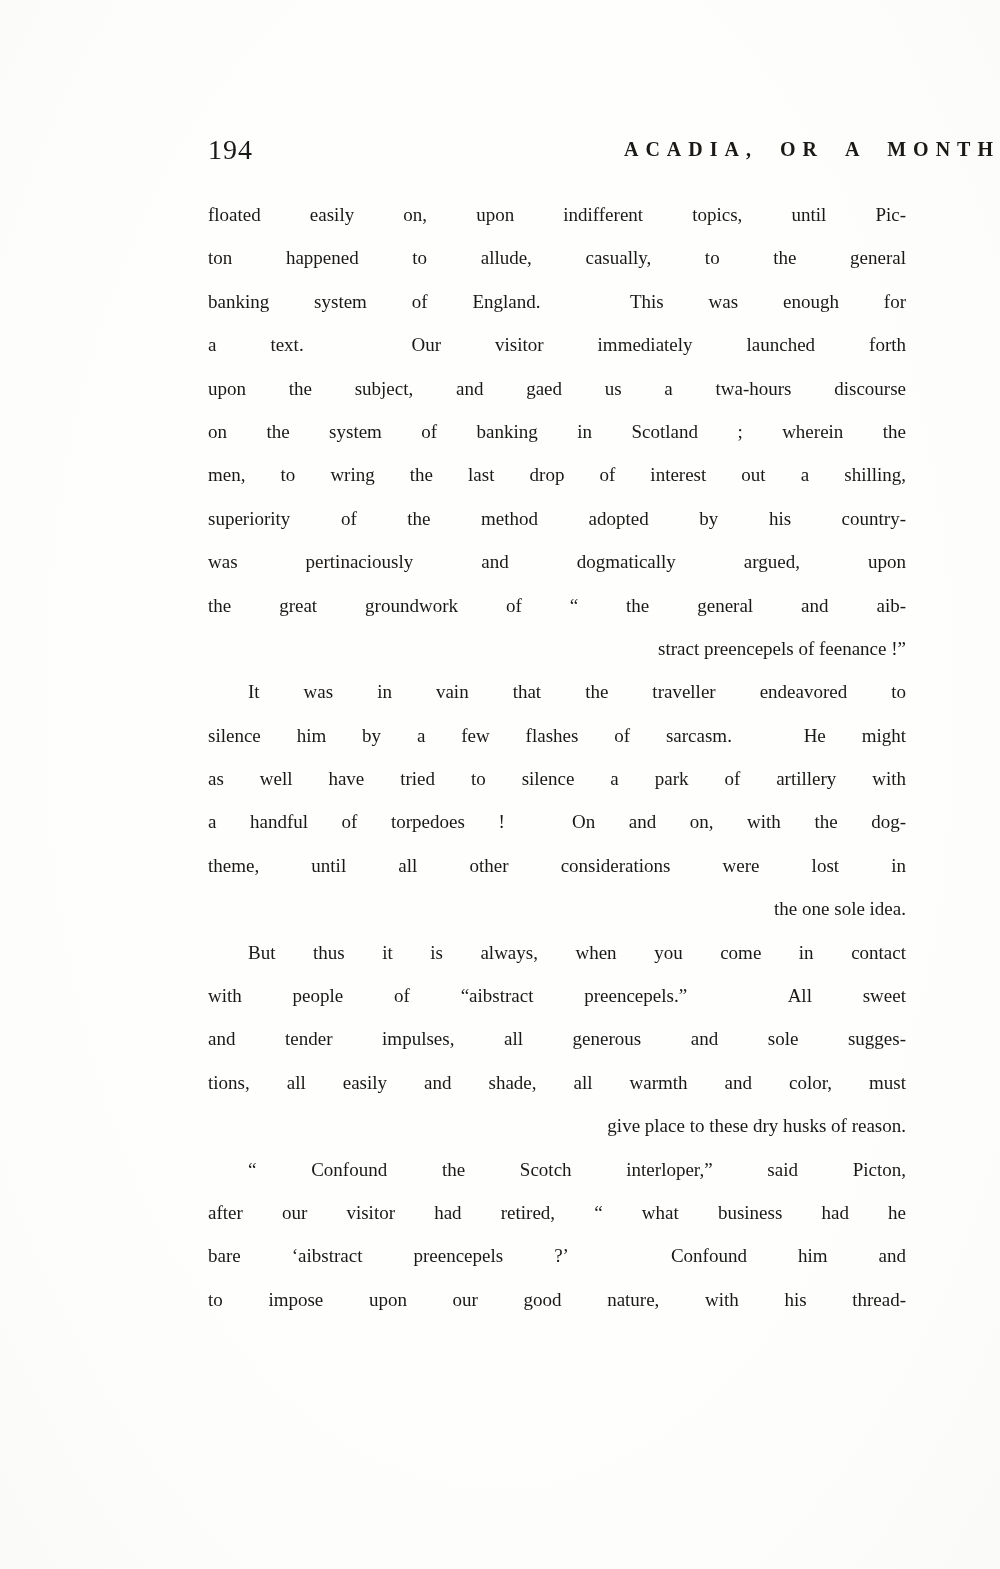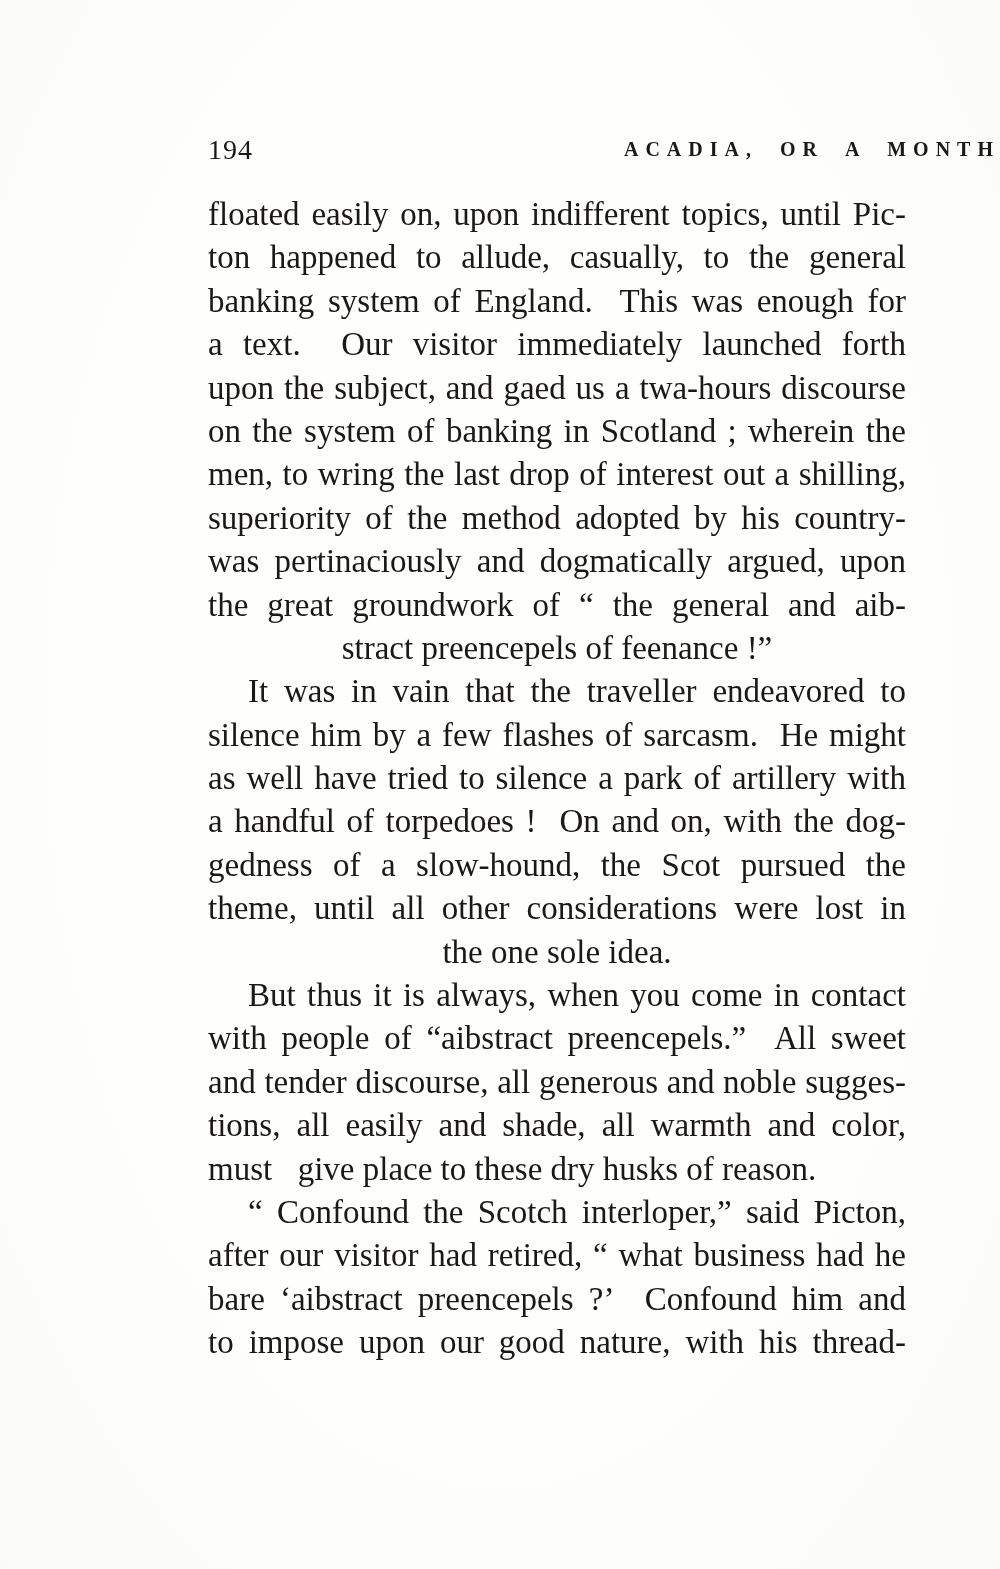--- a/index.html
+++ b/index.html
@@ -41,26 +41,26 @@
     font-weight: bold;
     letter-spacing: 7px;
     word-spacing: 10px;
     padding-top: 4px;
   }
   .text-block {
     position: absolute;
     top: 193px;
     left: 208px;
     width: 698px;
-    font-size: 33px;
+    font-size: 19px;
     line-height: 43.4px;
   }
   .line {
     height: 43.4px;
-    text-align: center;
+    text-align: right;
   }
   .line.j {
     text-align: justify;
     text-align-last: justify;
   }
   .line.i {
     text-indent: 40px;
   }
 </style>
 </head>
@@ -80,26 +80,25 @@
       <div class="line j">on the system of banking in Scotland ; wherein the</div>
       <div class="line j">men, to wring the last drop of interest out a shilling,</div>
       <div class="line j">superiority of the method adopted by his country-</div>
       <div class="line j">was pertinaciously and dogmatically argued, upon</div>
       <div class="line j">the great groundwork of “ the general and aib-</div>
       <div class="line">stract preencepels of feenance !”</div>
       <div class="line j i">It was in vain that the traveller endeavored to</div>
       <div class="line j">silence him by a few flashes of sarcasm.&nbsp; He might</div>
       <div class="line j">as well have tried to silence a park of artillery with</div>
       <div class="line j">a handful of torpedoes !&nbsp; On and on, with the dog-</div>
-      <div class="line j">gedness of a slow-hound, the Scot pursued the</div>
       <div class="line j">theme, until all other considerations were lost in</div>
       <div class="line">the one sole idea.</div>
       <div class="line j i">But thus it is always, when you come in contact</div>
       <div class="line j">with people of “aibstract preencepels.”&nbsp; All sweet</div>
-      <div class="line j">and tender discourse, all generous and noble sugges-</div>
+      <div class="line j">and tender impulses, all generous and sole sugges-</div>
       <div class="line j">tions, all easily and shade, all warmth and color, must</div>
       <div class="line">give place to these dry husks of reason.</div>
       <div class="line j i">“ Confound the Scotch interloper,” said Picton,</div>
       <div class="line j">after our visitor had retired, “ what business had he</div>
       <div class="line j">bare ‘aibstract preencepels ?’&nbsp; Confound him and</div>
       <div class="line j">to impose upon our good nature, with his thread-</div>
     </div>
 </div>
 
 </body></html>

